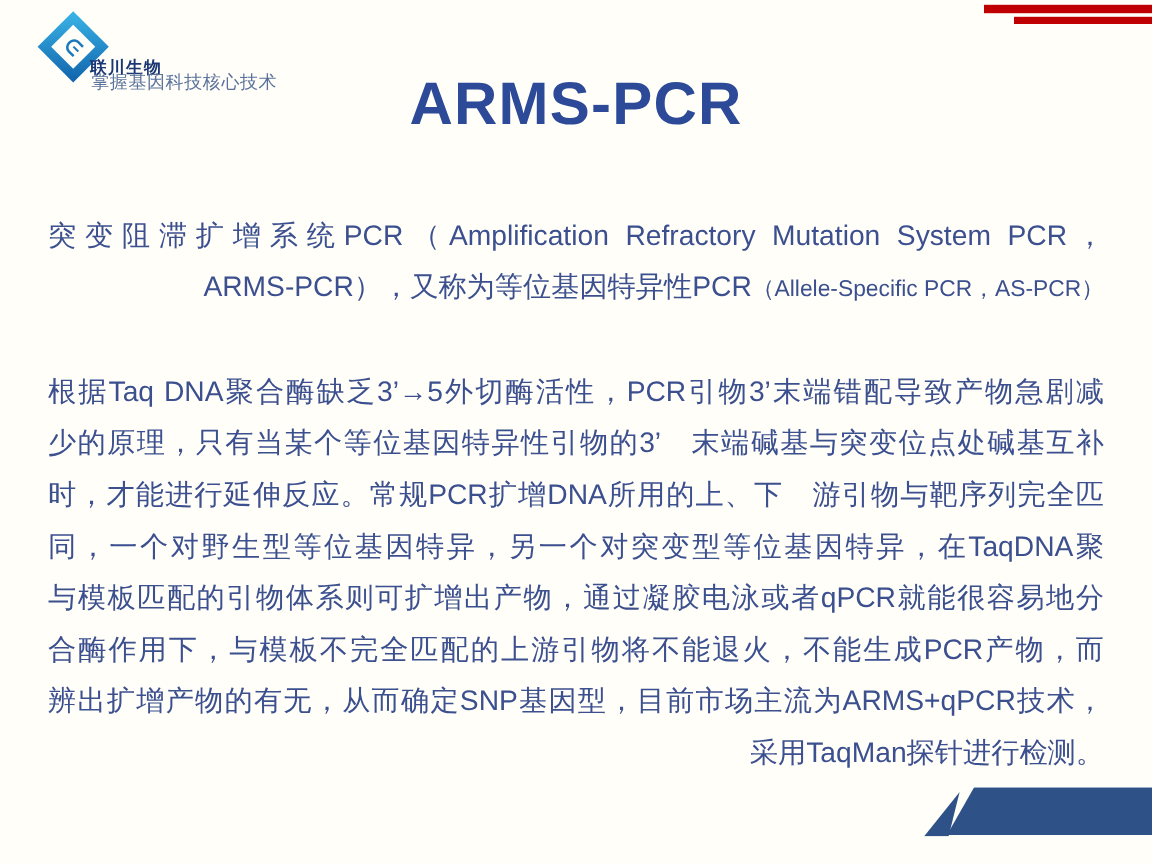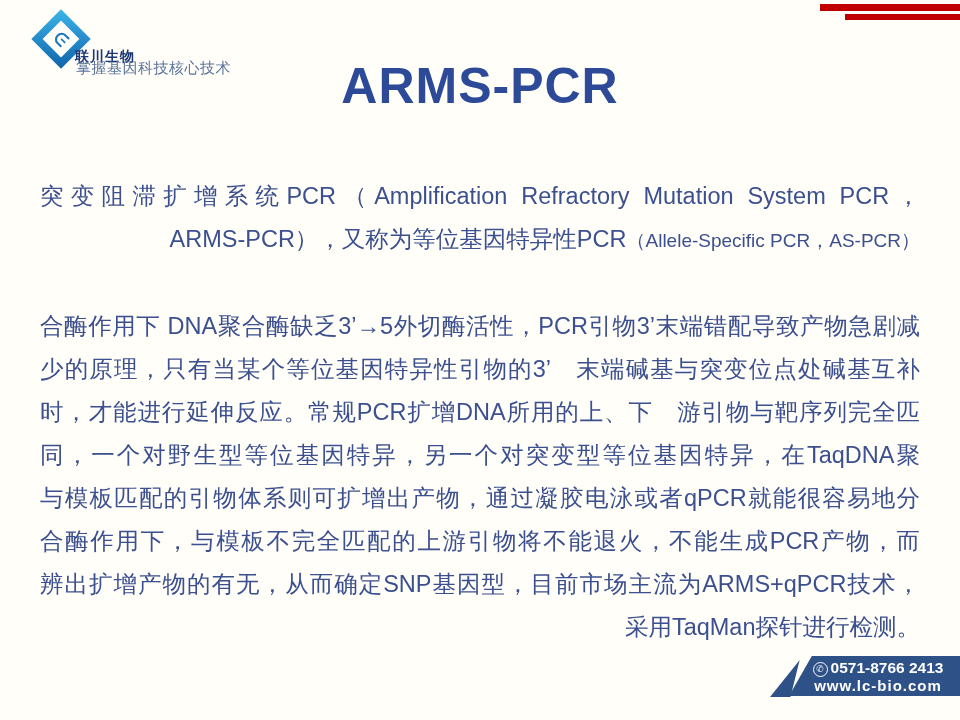--- a/index.html
+++ b/index.html
@@ -96,30 +96,26 @@
   <div class="decor-bar2"></div>
 
   <div class="page-title">ARMS-PCR</div>
 
   <div class="para p1">
     <div class="jline">突变阻滞扩增系统PCR（Amplification Refractory Mutation System PCR，</div>
     <div class="nline"><span>ARMS-PCR），又称为等位基因特异性PCR</span><span class="small-inline">（Allele-Specific PCR，AS-PCR）</span></div>
   </div>
 
   <div class="para p2">
-    <div class="jline">合酶作用下 DNA聚合酶缺乏3’→5外切酶活性，PCR引物3’末端错配导致产物急剧减</div>
+    <div class="jline">根据Taq DNA聚合酶缺乏3’→5外切酶活性，PCR引物3’末端错配导致产物急剧减</div>
     <div class="jline">少的原理，只有当某个等位基因特异性引物的3’　末端碱基与突变位点处碱基互补</div>
     <div class="jline">时，才能进行延伸反应。常规PCR扩增DNA所用的上、下　游引物与靶序列完全匹</div>
     <div class="jline">同，一个对野生型等位基因特异，另一个对突变型等位基因特异，在TaqDNA聚</div>
     <div class="jline">与模板匹配的引物体系则可扩增出产物，通过凝胶电泳或者qPCR就能很容易地分</div>
     <div class="jline">合酶作用下，与模板不完全匹配的上游引物将不能退火，不能生成PCR产物，而</div>
     <div class="jline">辨出扩增产物的有无，从而确定SNP基因型，目前市场主流为ARMS+qPCR技术，</div>
     <div class="nline">采用TaqMan探针进行检测。</div>
   </div>
 
   <div class="footer-ribbon"></div>
   <div class="footer-tail"></div>
-  <div class="footer-text">
-    <div class="footer-phone"><span class="phone-icon">✆</span><span>0571-8766 2413</span></div>
-    <div class="footer-site">www.lc-bio.com</div>
-  </div>
 
 </div>
 
 </body></html>

